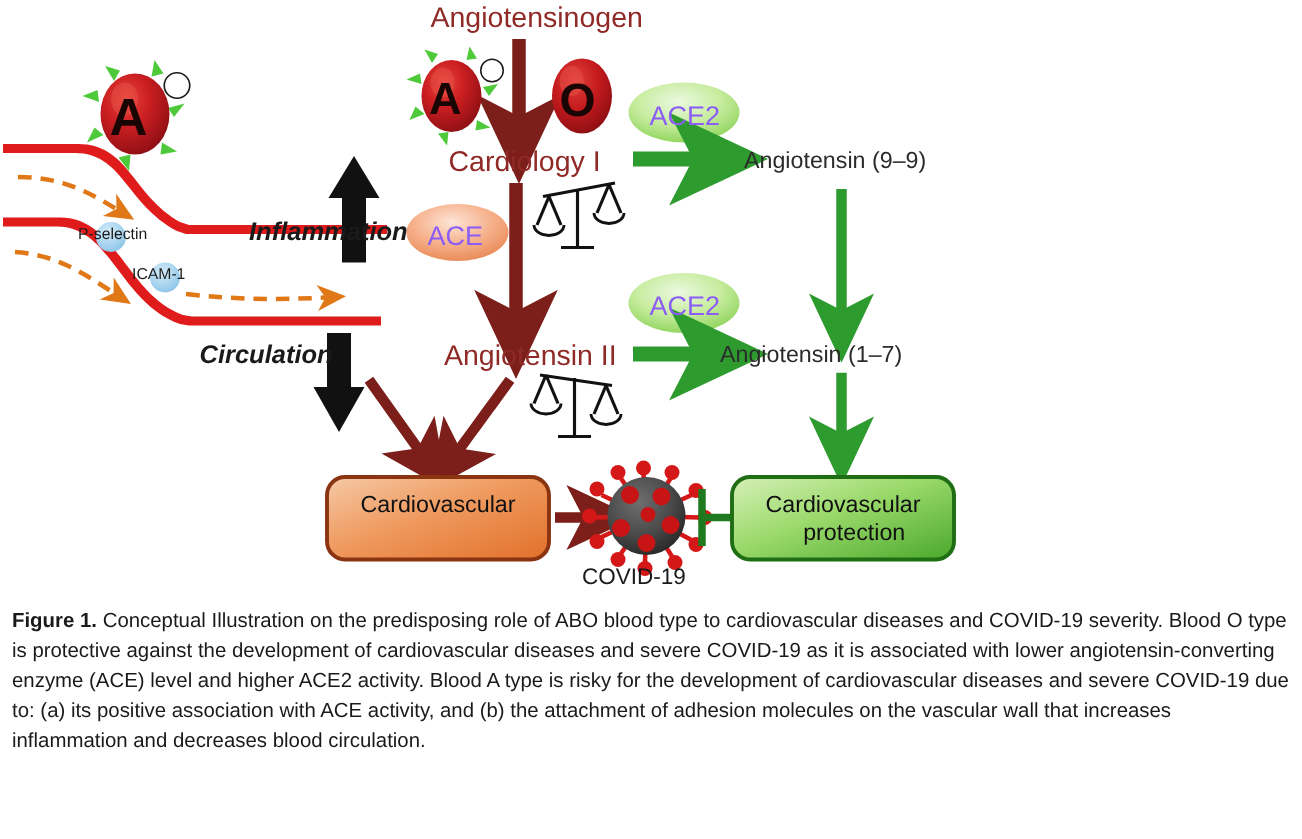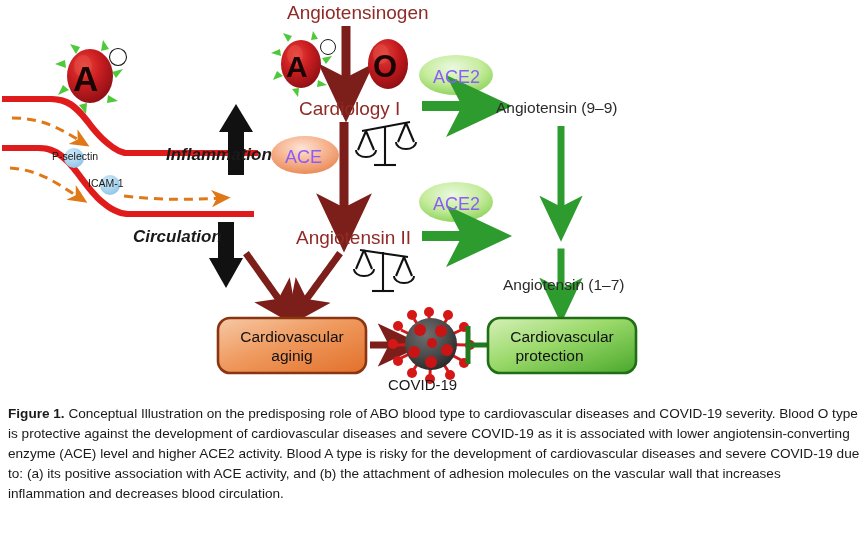--- a/index.html
+++ b/index.html
@@ -320,21 +320,21 @@
     </svg>
 
     <div class="lbl lbl-maroon" style="left:287px; top:3px;">Angiotensinogen</div>
 
     <div class="lbl lbl-maroon" style="left:299px; top:99px;">Cardiology I</div>
 
     <div class="lbl lbl-maroon" style="left:296px; top:228px;">Angiotensin II</div>
 
     <div class="lbl lbl-dark" style="left:496px; top:100px;">Angiotensin (9–9)</div>
 
-    <div class="lbl lbl-dark" style="left:503px; top:229px;margin-top:48px;">Angiotensin (1–7)</div>
+    <div class="lbl lbl-dark" style="left:480px; top:229px;">Angiotensin (1–7)</div>
 
     <div class="oval-text" style="left:285px; top:147px;">ACE</div>
 
     <div class="oval-text" style="left:433px; top:67px;">ACE2</div>
 
     <div class="oval-text" style="left:433px; top:194px;">ACE2</div>
 
     <div class="lbl lbl-tiny" style="left:52px; top:151px;">P-selectin</div>
 
     <div class="lbl lbl-tiny" style="left:88px; top:178px;">ICAM-1</div>
@@ -343,24 +343,23 @@
 
     <div class="lbl lbl-italic" style="left:133px; top:228px;">Circulation</div>
 
     <div class="cell-letter" style="left:286px; top:50px; font-size:30px;">A</div>
 
     <div class="cell-letter" style="left:373px; top:49px; font-size:31px;">O</div>
 
     <div class="cell-letter" style="left:73px; top:59px; font-size:35px;">A</div>
 
     <div class="box-text" style="left:218px; top:328px; width:148px;">Cardiovascular</div>
-    <div class="box-text" style="left:218px; top:347px; width:148px;">aginig</div>
 
     <div class="box-text" style="left:488px; top:328px; width:148px;">Cardiovascular</div>
-    <div class="box-text" style="left:468px; top:347px; width:163px;">protection</div>
+    <div class="box-text" style="left:488px; top:347px; width:163px;">protection</div>
 
     <div class="lbl lbl-covid" style="left:388px; top:377px;">COVID-19</div>
   </div>
 
   <div id="caption">
     <span class="cap-label">Figure 1.</span><span id="caption-body"> Conceptual Illustration on the predisposing role of ABO blood type to cardiovascular diseases and COVID-19 severity. Blood O type is protective against the development of cardiovascular diseases and severe COVID-19 as it is associated with lower angiotensin-converting enzyme (ACE) level and higher ACE2 activity. Blood A type is risky for the development of cardiovascular diseases and severe COVID-19 due to: (a) its positive association with ACE activity, and (b) the attachment of adhesion molecules on the vascular wall that increases inflammation and decreases blood circulation.</span>
   </div>
 
 
 </div>

